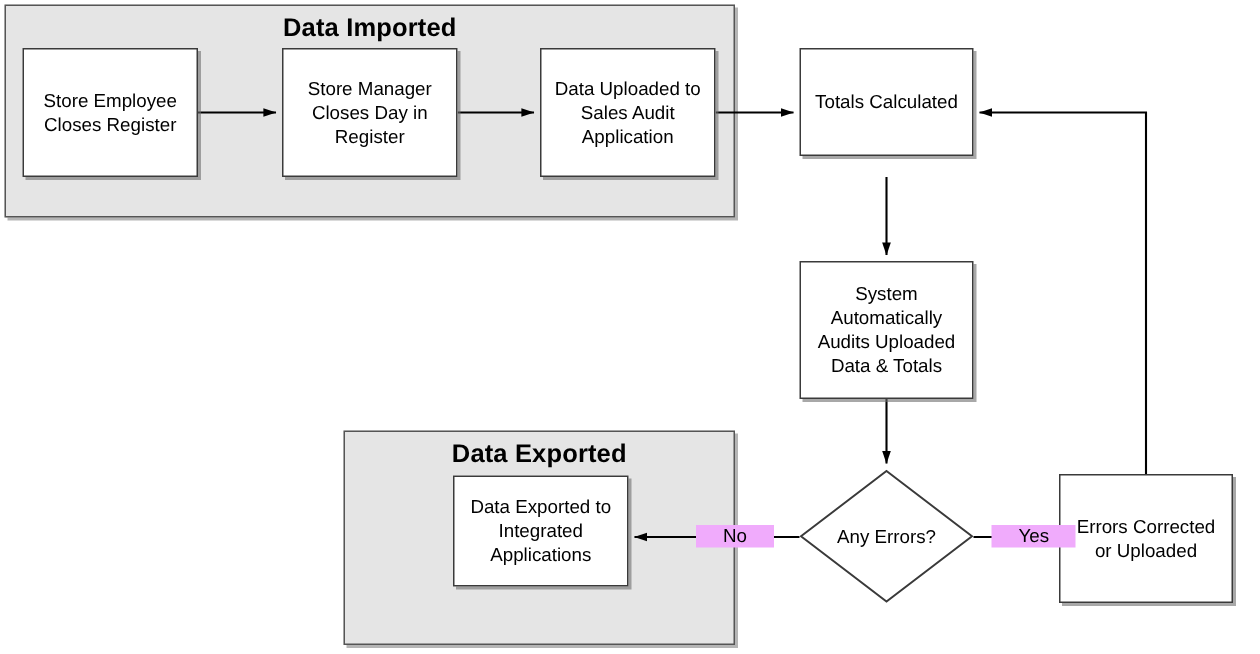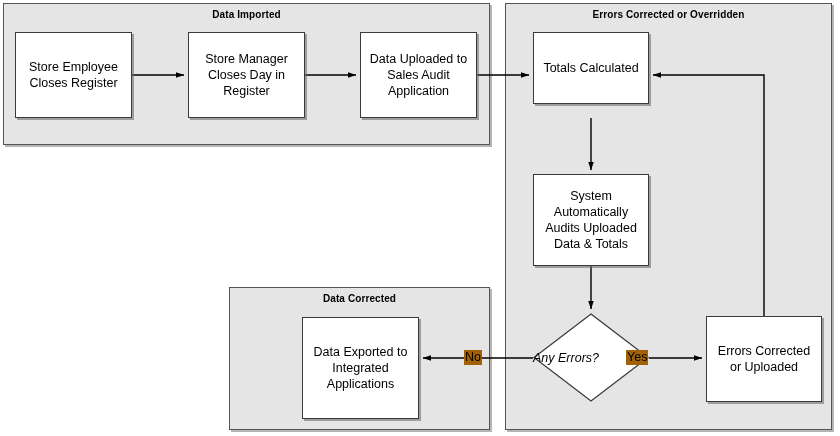--- a/index.html
+++ b/index.html
@@ -24,21 +24,21 @@
     border: 1px solid #555555;
     box-sizing: border-box;
     box-shadow: 2px 2px 0 0 rgba(120,120,120,0.55);
   }
   .swimlane-title {
     position: absolute;
     left: 0;
     right: 0;
     top: 5px;
     text-align: center;
-    font-size: 10px;
+    font-size: 17px;
     font-weight: bold;
     color: #000000;
     letter-spacing: 0.1px;
     font-family: "Liberation Sans", sans-serif;
   }
   .node {
     position: absolute;
     background: #ffffff;
     border: 1px solid #3a3a3a;
     box-sizing: border-box;
@@ -51,21 +51,21 @@
     color: #000000;
     box-shadow: 2px 2px 0 0 rgba(110,110,110,0.6);
     padding: 2px 4px;
     font-family: "Liberation Sans", sans-serif;
   }
   .node span { display: block; white-space: pre-line; }
   .diamond-wrap {
     position: absolute;
     display: flex;
     align-items: center;
-    font-style: italic;
+    justify-content: center;
   }
   .diamond-wrap svg {
     position: absolute;
     left: 0;
     top: 0;
   }
   .diamond-label {
     position: relative;
     z-index: 2;
     font-size: 12.5px;
@@ -77,44 +77,41 @@
   #edges {
     position: absolute;
     left: 0;
     top: 0;
     width: 840px;
     height: 436px;
     pointer-events: none;
   }
   .edge-label {
     position: absolute;
-    background: #a16207;
+    background: #f0abfc;
     font-size: 12.5px;
     line-height: 15px;
     color: #000000;
-    padding: 0 1px;
+    padding: 0 18px;
     z-index: 5;
     font-family: "Liberation Sans", sans-serif;
   }
 </style>
 </head>
 <body>
 
 <div id="canvas">
 
   <div class="swimlane" style="left:3px; top:3px; width:487px; height:142px;">
     <div class="swimlane-title">Data Imported</div>
   </div>
 
-  <div class="swimlane" style="left:505px; top:3px; width:327px; height:427px;">
-    <div class="swimlane-title">Errors Corrected or Overridden</div>
-  </div>
 
   <div class="swimlane" style="left:229px; top:287px; width:261px; height:143px;">
-    <div class="swimlane-title">Data Corrected</div>
+    <div class="swimlane-title">Data Exported</div>
   </div>
 
   <svg id="edges" viewBox="0 0 840 436" width="840" height="436">
     <defs>
       <marker id="arw" markerWidth="9" markerHeight="9" refX="8.4" refY="3.1" orient="auto" markerUnits="userSpaceOnUse">
         <path d="M0,0.2 L8.6,3.1 L0,6 z" fill="#000000"></path>
       </marker>
     </defs>
     <g stroke="#000000" stroke-width="1.4" fill="none">
       <path d="M132,75 L184,75" marker-end="url(#arw)"></path>
@@ -161,22 +158,22 @@
       <polygon points="58,1 115,44.5 58,88 1,44.5" fill="#ffffff" stroke="#3a3a3a" stroke-width="1.3"></polygon>
     </svg>
     <div class="diamond-label">Any Errors?</div>
   </div>
 
   <div class="node" style="left:706px; top:316px; width:116px; height:86px;">
     <span>Errors Corrected
 or Uploaded</span>
   </div>
 
-  <div class="node" style="left:302px; top:317px; width:117px; height:102px;">
+  <div class="node" style="left:302px; top:317px; width:117px; height:74px;">
     <span>Data Exported to
 Integrated
 Applications</span>
   </div>
 
-  <div class="edge-label" style="left:626px; top:350px;">Yes</div>
+  <div class="edge-label" style="left:661px; top:350px;">Yes</div>
   <div class="edge-label" style="left:464px; top:350px;">No</div>
 
 </div>
 
 </body></html>

